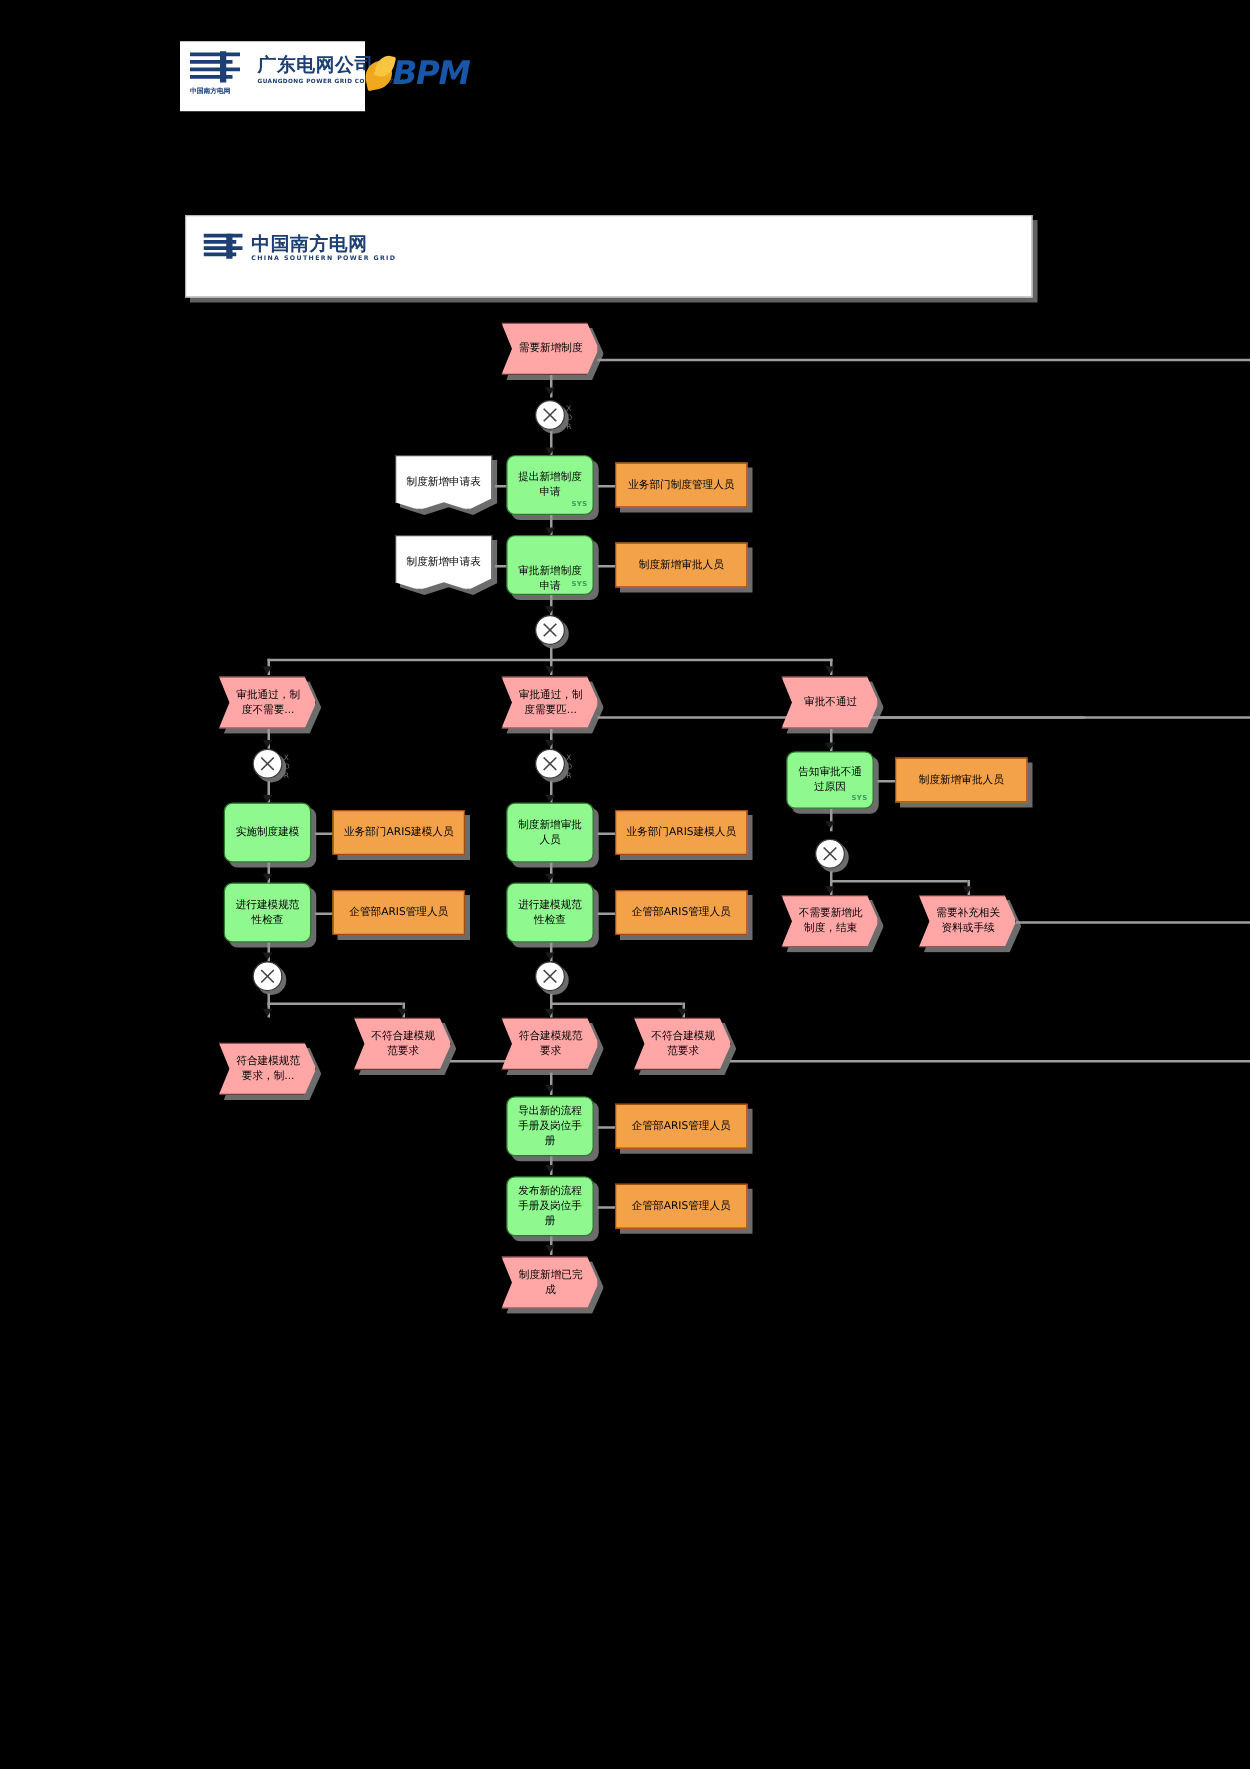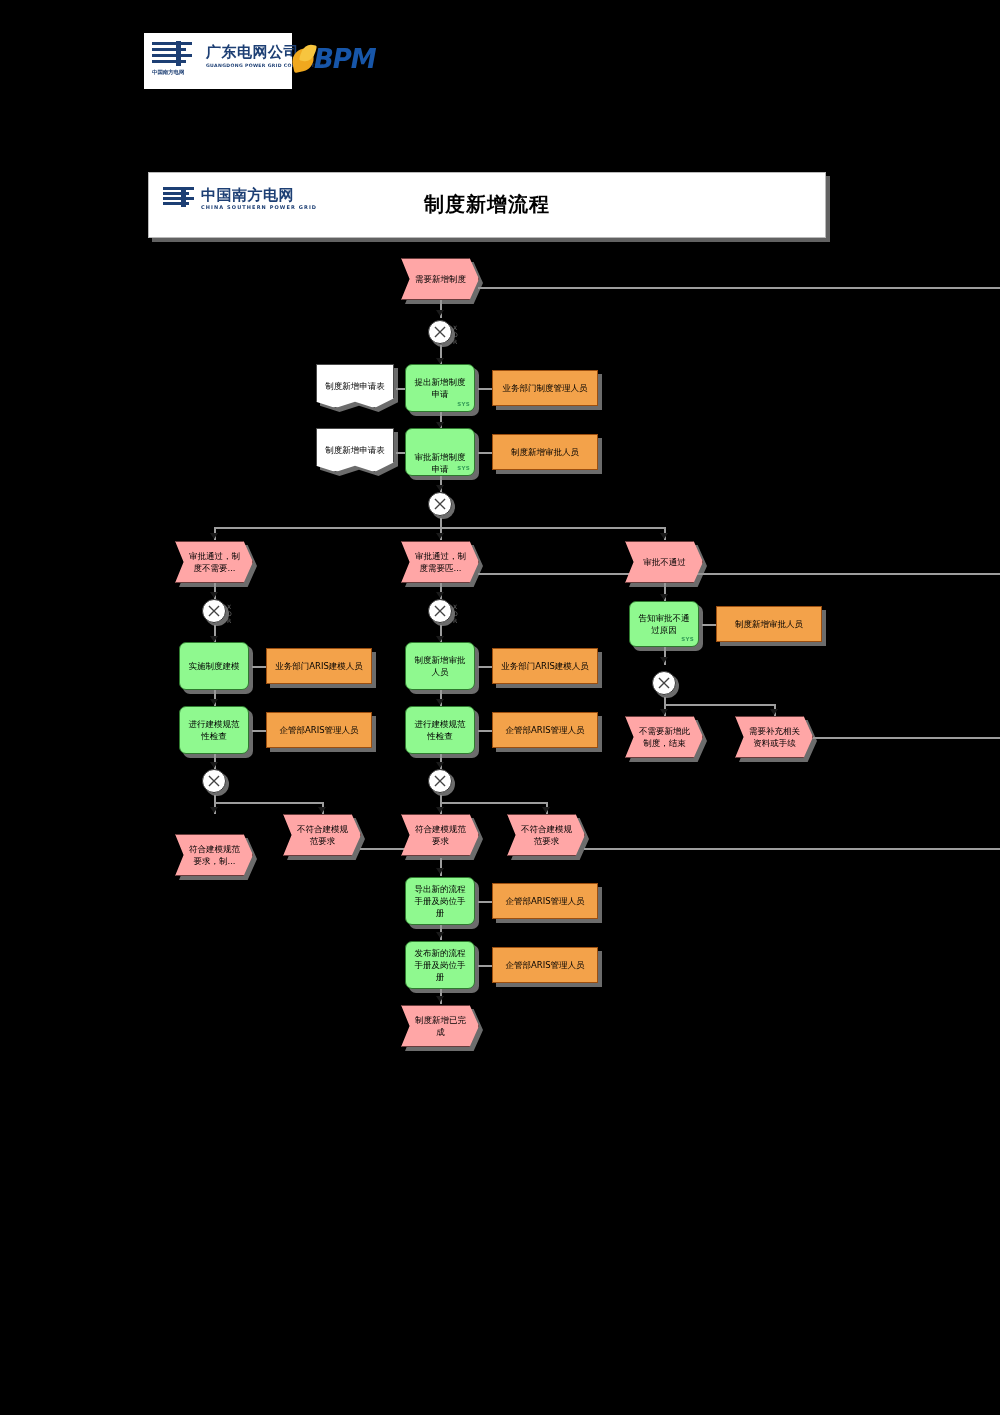--- a/index.html
+++ b/index.html
@@ -112,21 +112,20 @@
           <i style="top:0px;width:31px;height:2.6px;"></i>
           <i style="top:5px;width:26px;height:2.6px;"></i>
           <i style="top:10px;width:31px;height:2.6px;"></i>
           <i style="top:15px;width:26px;height:2.6px;"></i>
           <i style="left:18px;top:0px;width:4.5px;height:20px;"></i>
         </span>
       </span>
       <span class="gd-name">中国南方电网</span>
       <span class="gd-en">CHINA SOUTHERN POWER GRID</span>
     </div>
-    <div id="diagram-title">制度新增流程</div>
   </div>
 
   <div class="conn v" style="left:440px;top:296px;height:22px;"></div>
   <div class="arrow" style="left:436px;top:310px;"></div>
 
   <div class="conn v" style="left:440px;top:345px;height:20px;"></div>
   <div class="arrow" style="left:436px;top:358px;"></div>
 
   <div class="conn v" style="left:440px;top:412px;height:18px;"></div>
   <div class="arrow" style="left:436px;top:422px;"></div>

